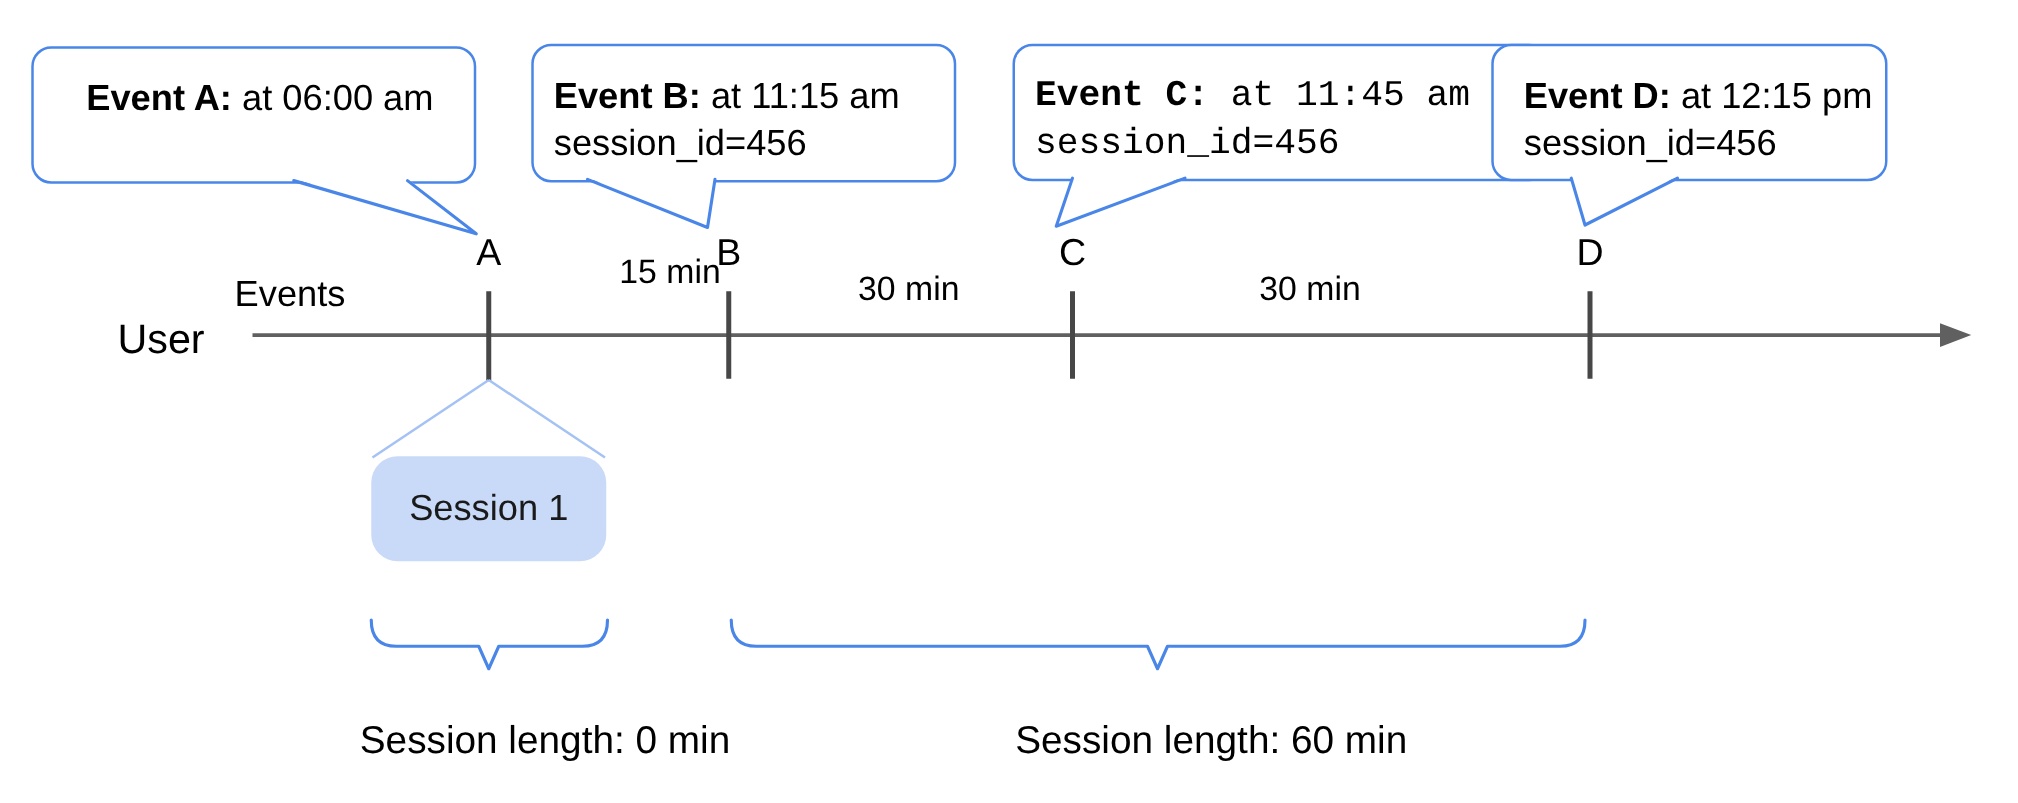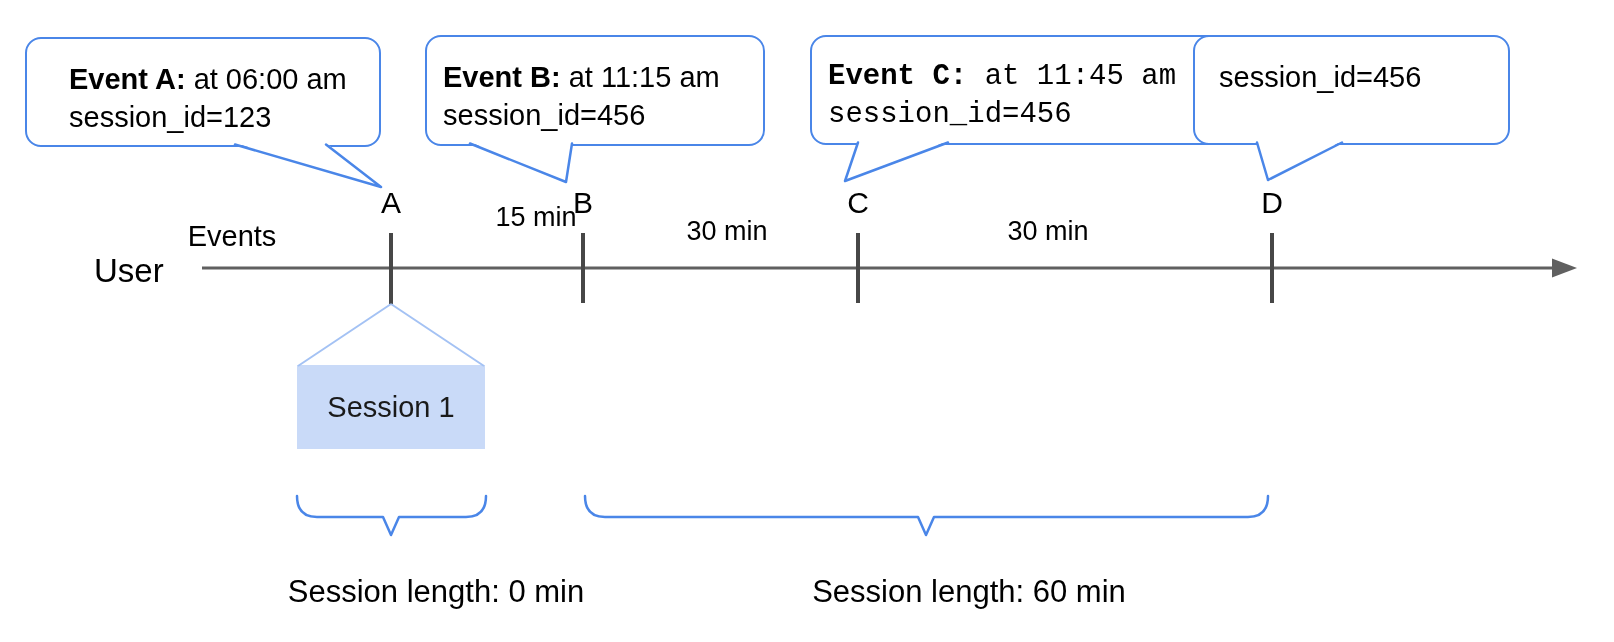--- a/index.html
+++ b/index.html
@@ -30,52 +30,53 @@
   svg.overlay{position:absolute;left:0;top:0;pointer-events:none;}
 </style>
 </head>
 <body>
 
 <div class="canvas">
 
   <div class="bubble" style="left:25px;top:37px;width:356px;height:110px;padding:21px 10px 0 42px;">
     <div class="line1"><b>Event A:</b>
       <span>at 06:00 am</span></div>
-    <div class="line2">session_id=123</div>
   </div>
 
   <div class="bubble" style="left:425px;top:35px;width:340px;height:111px;padding:21px 10px 0 16px;">
     <div class="line1"><b>Event B:</b>
       <span>at 11:15 am</span></div>
     <div class="line2">session_id=456</div>
   </div>
 
   <div class="bubble" style="left:810px;top:35px;width:429px;height:110px;padding:21px 10px 16px 16px;font-family:Liberation Mono, monospace;">
     <div class="line1"><b>Event C:</b>
       <span>at 11:45 am</span></div>
     <div class="line2">session_id=456</div>
   </div>
 
   <div class="bubble" style="left:1193px;top:35px;width:317px;height:110px;padding:21px 10px 0 24px;">
+    <div class="line1"><b>Event D:</b>
+      <span>at 12:15 pm</span></div>
     <div class="line2">session_id=456</div>
   </div>
 
   <div class="lbl events-label abs center-x" style="left:232px;top:188px;margin-top:32px;">Events</div>
   <div class="lbl user-label" style="left:94px;top:252px;">User</div>
 
   <div class="lbl event-letter center-x" style="left:391px;top:186px;">A</div>
   <div class="lbl event-letter center-x" style="left:583px;top:186px;">B</div>
   <div class="lbl event-letter center-x" style="left:858px;top:186px;">C</div>
   <div class="lbl event-letter center-x" style="left:1272px;top:186px;">D</div>
 
   <div class="lbl interval center-x" style="left:489px;top:202px;margin-left:47px;">15 min</div>
   <div class="lbl interval center-x" style="left:727px;top:216px;">30 min</div>
   <div class="lbl interval center-x" style="left:1048px;top:216px;">30 min</div>
 
-  <div class="session-box" style="left:297px;top:365px;width:188px;height:84px;">
+  <div class="session-box" style="left:297px;top:365px;width:188px;height:84px;border-radius:21px;">
     <span>Session 1</span>
   </div>
 
   <div class="lbl length-label center-x" style="left:390px;top:574px;">Session length: 0 min</div>
   <div class="lbl length-label center-x" style="left:923px;top:574px;">Session length: 60 min</div>
 
   <svg class="overlay" width="1614" height="642" viewBox="0 0 1614 642">
 
     <g>
       <polygon points="235,143 326,143 381,187" fill="#ffffff"></polygon>

